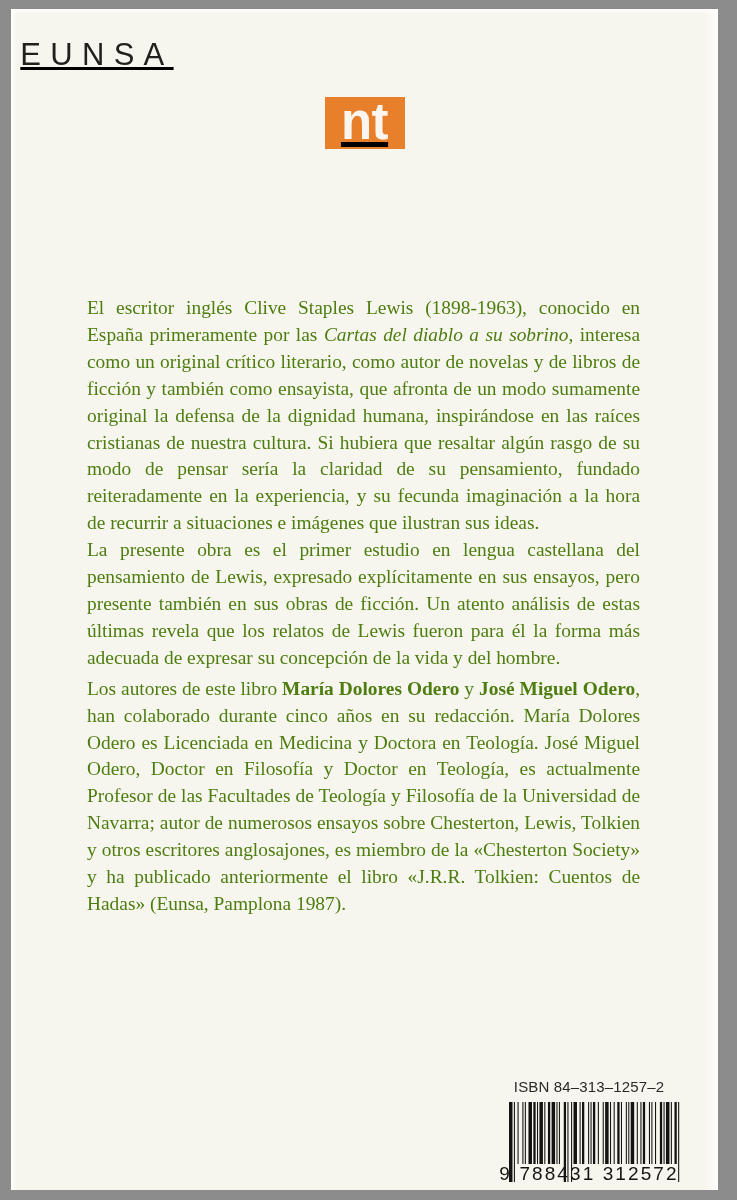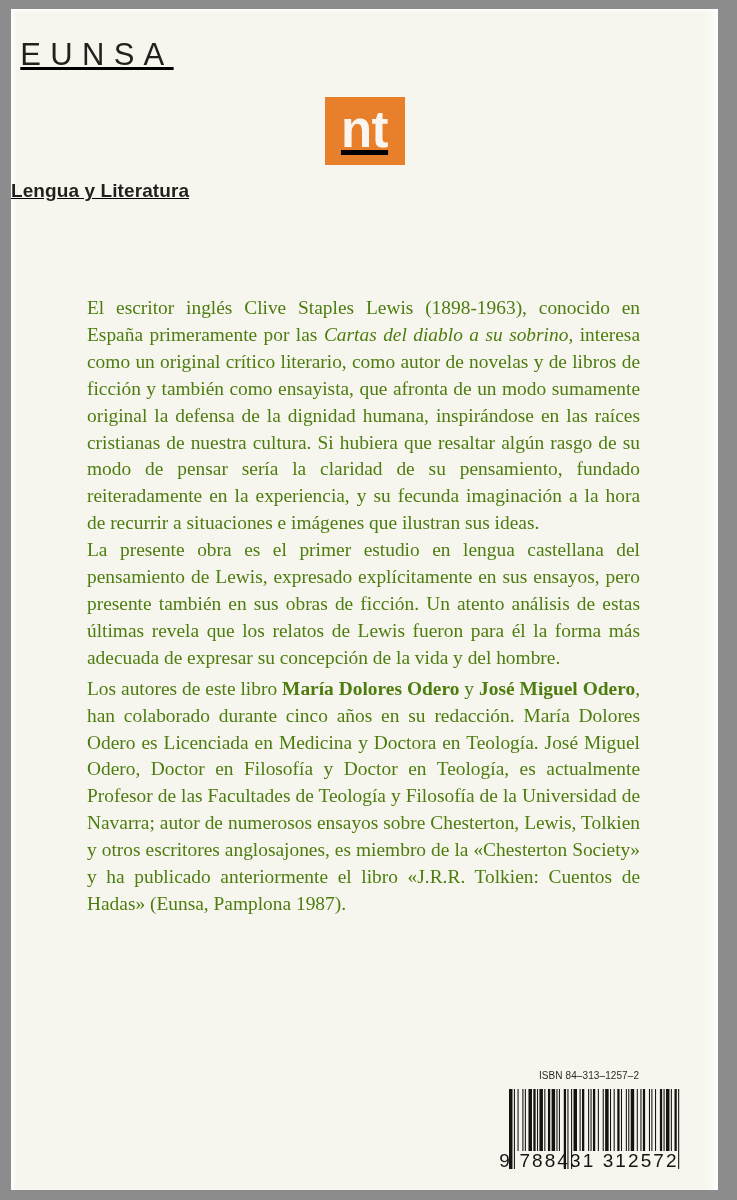--- a/index.html
+++ b/index.html
@@ -73,21 +73,21 @@
     font-size: 31px;
     font-weight: 400;
     letter-spacing: 0.30em;
     text-indent: 0.30em;
     color: #231f1c;
     line-height: 1;
     margin: 0;
   }
   #nt-mark {
     width: 80px;
-    height: 68px;
+    height: 52px;
     margin: 27px auto 0 auto;
     background: #e8802b;
     display: flex;
     align-items: center;
     justify-content: center;
   }
   #nt-mark-text {
     font-family: "Liberation Sans", sans-serif;
     font-size: 51px;
     font-weight: 700;
@@ -136,25 +136,25 @@
   
   #isbn-block {
     position: absolute;
     left: 482px;
     top: 1062px;
     width: 192px;
     text-align: center;
   }
   #isbn-text {
     font-family: "Liberation Sans", sans-serif;
-    font-size: 10px;
+    font-size: 15px;
     color: #2b2926;
     letter-spacing: 0.01em;
     line-height: 1;
-    margin: 0 0 7px 0;
+    margin: 8px 0 7px 0;
     white-space: nowrap;
   }
   #barcode {
     position: relative;
     width: 192px;
     height: 82px;
     margin: 8px auto;
   }
   #barcode-bars {
     position: absolute;
@@ -187,21 +187,20 @@
     <div id="page-sheen-top"></div>
     <div id="page-sheen-right"></div>
 
     <div id="logo-block">
       <div id="publisher-name">EUNSA</div>
 
       <div id="nt-mark">
         <span id="nt-mark-text">nt</span>
       </div>
 
-      <div id="collection-name">Lengua y Literatura</div>
     </div>
 
     <div id="blurb">
         <p><span>El escritor inglés Clive Staples Lewis (1898-1963), conocido en España primeramente por las </span><em>Cartas del diablo a su sobrino</em><span>, interesa como un original crítico literario, como autor de novelas y de libros de ficción y también como ensayista, que afronta de un modo sumamente original la defensa de la dignidad humana, inspirándose en las raíces cristianas de nuestra cultura. Si hubiera que resaltar algún rasgo de su modo de pensar sería la claridad de su pensamiento, fundado reiteradamente en la experiencia, y su fecunda imaginación a la hora de recurrir a situaciones e imágenes que ilustran sus ideas.</span></p>
         <p><span>La presente obra es el primer estudio en lengua castellana del pensamiento de Lewis, expresado explícitamente en sus ensayos, pero presente también en sus obras de ficción. Un atento análisis de estas últimas revela que los relatos de Lewis fueron para él la forma más adecuada de expresar su concepción de la vida y del hombre.</span></p>
         <p class="para-gap"><span>Los autores de este libro </span><strong>María Dolores Odero</strong><span> y </span><strong>José Miguel Odero</strong><span>, han colaborado durante cinco años en su redacción. María Dolores Odero es Licenciada en Medicina y Doctora en Teología. José Miguel Odero, Doctor en Filosofía y Doctor en Teología, es actualmente Profesor de las Facultades de Teología y Filosofía de la Universidad de Navarra; autor de numerosos ensayos sobre Chesterton, Lewis, Tolkien y otros escritores anglosajones, es miembro de la «Chesterton Society» y ha publicado anteriormente el libro «J.R.R. Tolkien: Cuentos de Hadas» (Eunsa, Pamplona 1987).</span></p>
       </div>
 
     <div id="isbn-block">
       <div id="isbn-text">ISBN 84–313–1257–2</div>

